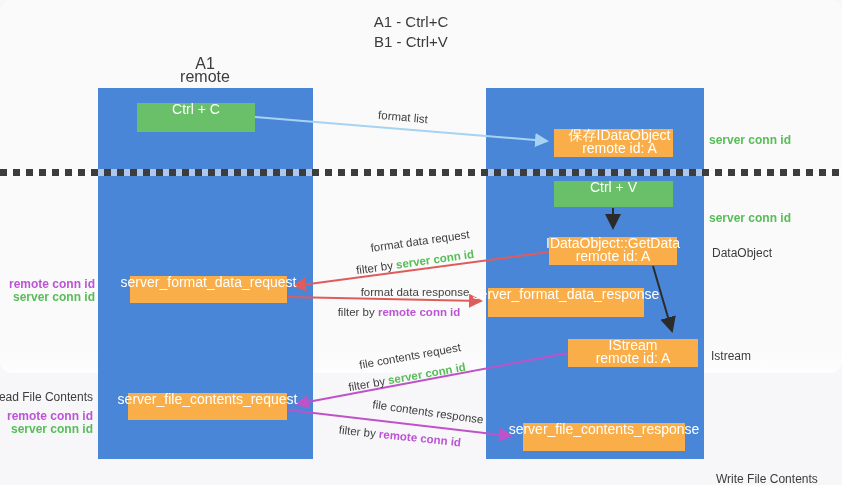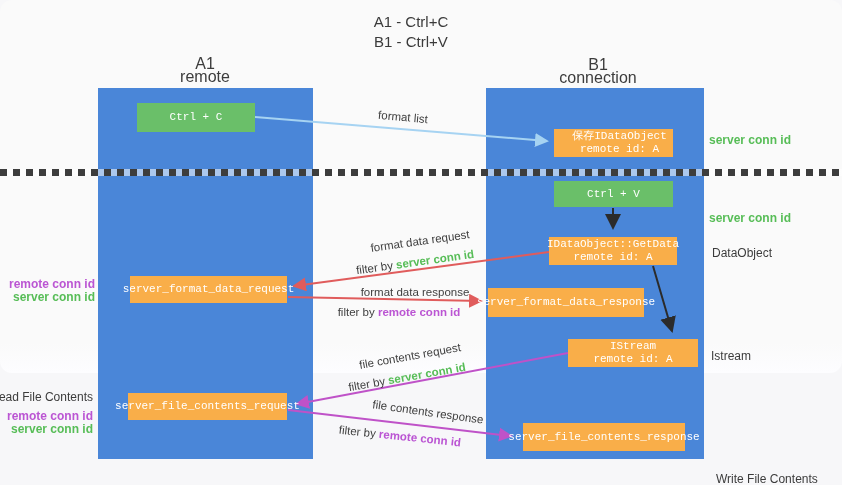--- a/index.html
+++ b/index.html
@@ -14,23 +14,23 @@
   .lifeline-header { position:absolute; width:110px; text-align:center;
                      font-size:16px; line-height:13px; color:#3c3c3c; }
   .col { position:absolute; top:88px; height:371px; background:#4a86d8; }
 
   .divider { position:absolute; left:0; top:169px; width:842px; height:7px;
              background:repeating-linear-gradient(to right,
                 #3d3d3d 0px, #3d3d3d 7px, rgba(255,255,255,0.55) 7px, rgba(255,255,255,0.55) 13px); }
 
   svg.overlay { position:absolute; left:0; top:0; pointer-events:none; }
 
-  .box { position:absolute; display:flex; flex-direction:column; justify-content:center;
-         align-items:center; color:#fff; font-size:11px; line-height:13px;
-         text-align:center; white-space:nowrap;font-family:Liberation Mono, monospace; }
+  .box { position:absolute; display:flex; flex-direction:column; 
+         align-items:center; color:#fff; font-size:14px; line-height:13px;
+         text-align:center; white-space:nowrap; }
   .green  { background:#6abf69; }
   .orange { background:#f9ae49; }
 
   .lbl { position:absolute; font-size:11.5px; color:#3f3f3f; white-space:nowrap;
          transform:translate(-50%,-50%); }
   .rot-n8  { transform:translate(-50%,-50%) rotate(-8deg); }
   .rot-n10 { transform:translate(-50%,-50%) rotate(-10deg); }
   .rot-p5  { transform:translate(-50%,-50%) rotate(5deg); }
   .rot-p6  { transform:translate(-50%,-50%) rotate(6deg); }
   .rot-p8  { transform:translate(-50%,-50%) rotate(8deg); }
@@ -50,24 +50,20 @@
 <div class="canvas">
 
   <div class="title">
     <div>A1 - Ctrl+C</div>
     <div>B1 - Ctrl+V</div>
   </div>
 
   <div class="lifeline-header" style="left:150px; top:57px;">
     <div>A1</div>
     <div>remote</div>
-  </div>
-  <div class="lifeline-header" style="left:543px; top:58px;">
-    <div>B1</div>
-    <div>connection</div>
   </div>
 
   <div class="col" style="left:98px; width:215px;"></div>
   <div class="col" style="left:486px; width:218px;"></div>
 
   <div class="divider"></div>
 
   <svg class="overlay" width="842" height="485">
     <defs>
       <marker id="m-blue" markerWidth="8" markerHeight="8" refX="6" refY="3.5" orient="auto">

